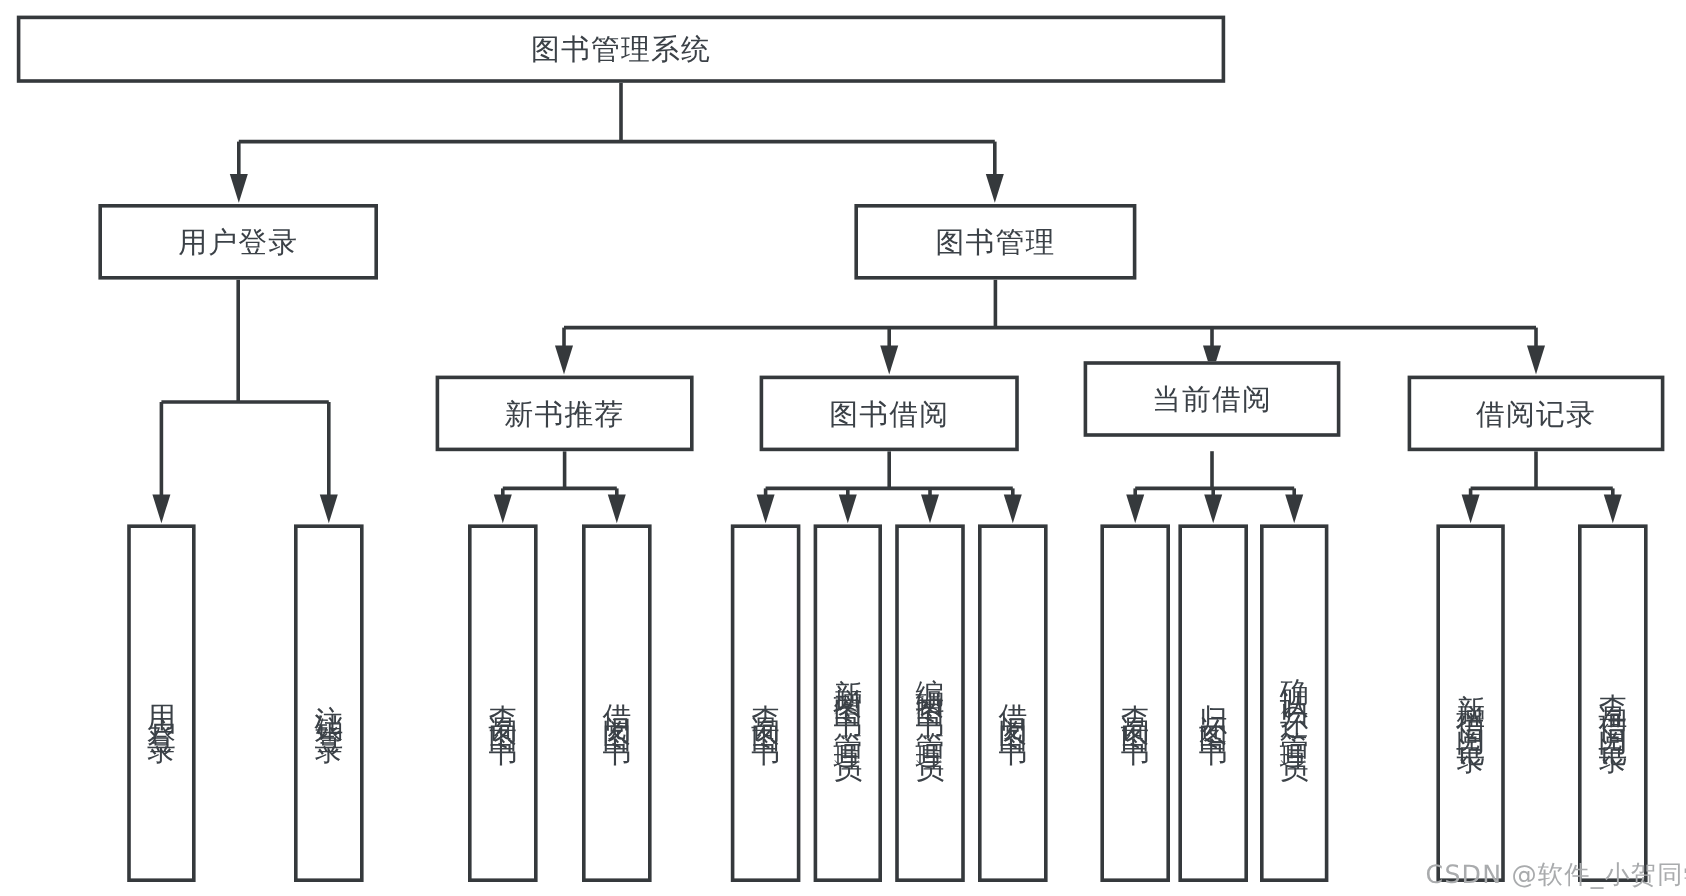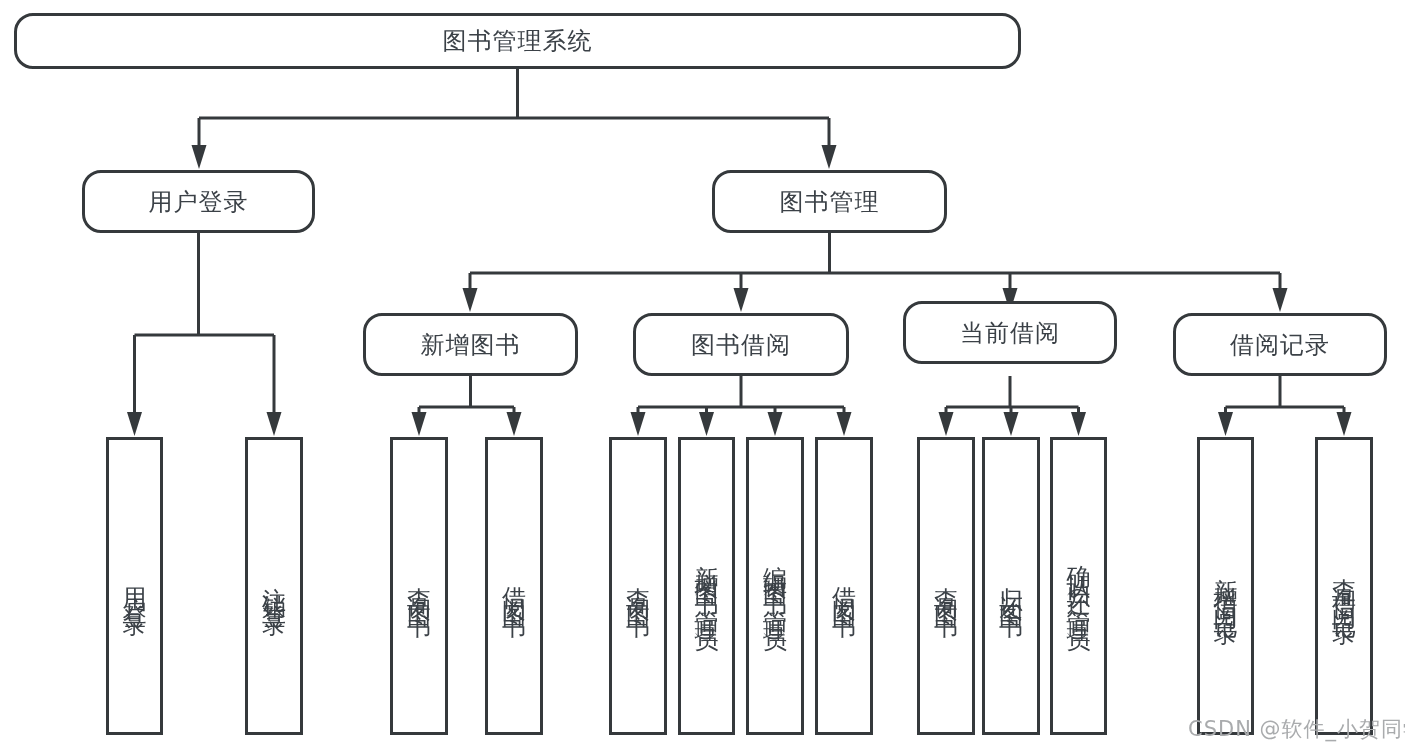--- a/index.html
+++ b/index.html
@@ -23,21 +23,21 @@
   .node{
     position:absolute;
     box-sizing:border-box;
     background:#fff;
     border:3px solid var(--line);
     display:flex;
     align-items:center;
     justify-content:center;
     text-align:center;
   }
-  .hbox{font-size:24px;letter-spacing:1px;white-space:nowrap;border-radius:19px;}
+  .hbox{font-size:24px;letter-spacing:1px;white-space:nowrap;}
   .vbox .label{
     writing-mode:vertical-rl;
     text-orientation:mixed;
     font-size:24px;
     letter-spacing:9px;
     line-height:1;
     white-space:nowrap;
   }
   .watermark{
     position:absolute;
@@ -135,21 +135,21 @@
   </div>
 
   <div class="node hbox" style="left:82px;top:170px;width:233px;height:63px;">
     <span class="label">用户登录</span>
   </div>
   <div class="node hbox" style="left:712px;top:170px;width:235px;height:63px;">
     <span class="label">图书管理</span>
   </div>
 
   <div class="node hbox" style="left:363px;top:313px;width:215px;height:63px;">
-    <span class="label">新增图书</span>
+    <span class="label">新书推荐</span>
   </div>
   <div class="node hbox" style="left:633px;top:313px;width:216px;height:63px;">
     <span class="label">图书借阅</span>
   </div>
   <div class="node hbox" style="left:903px;top:301px;width:214px;height:63px;">
     <span class="label">当前借阅</span>
   </div>
   <div class="node hbox" style="left:1173px;top:313px;width:214px;height:63px;">
     <span class="label">借阅记录</span>
   </div>

